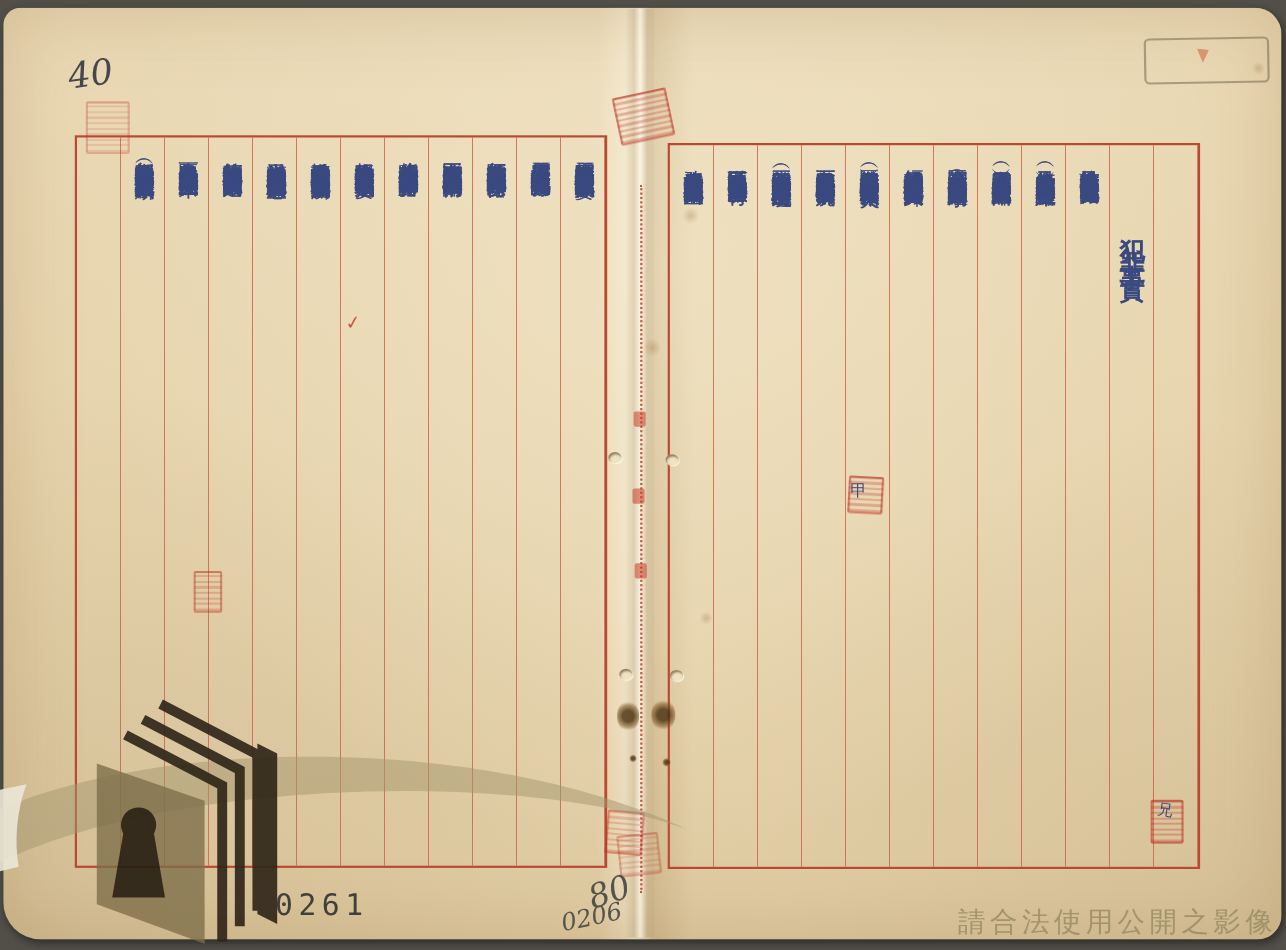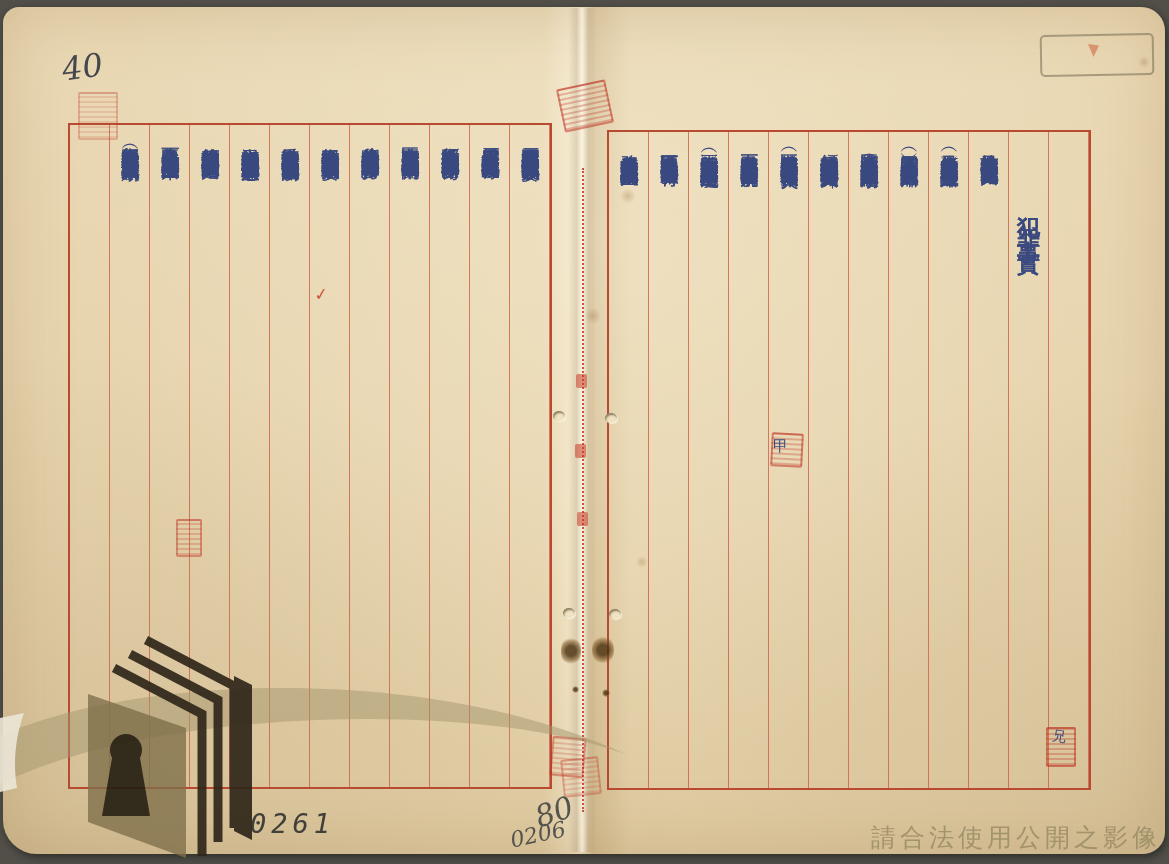--- a/index.html
+++ b/index.html
@@ -47,21 +47,21 @@
     filter:blur(.4px);border-radius:2px;}
   .stamp-box{position:absolute;left:1040px;top:34px;width:110px;height:38px;
     border:2px solid rgba(115,105,80,.55);border-radius:5px;transform:rotate(-1deg);}
   .stamp-box-mark{position:absolute;left:1088px;top:44px;width:11px;height:13px;
     background:rgba(205,95,60,.55);clip-path:polygon(50% 100%,0 0,100% 12%);}
   .ink-note{position:absolute;color:#3a4a80;}
   .red-note{position:absolute;color:rgba(200,60,40,.85);}
   
   .pencil{position:absolute;color:#54544f;font-style:italic;font-family:"DejaVu Serif",serif;}
   .printed-number{position:absolute;left:250px;top:808px;font-family:"DejaVu Sans Mono",monospace;
-    font-size:27px;letter-spacing:5px;color:#413f3a;font-style:italic;}
+    font-size:27px;letter-spacing:5px;color:#413f3a;}
   
   .wm-text{position:absolute;right:8px;bottom:10px;font-family:"DejaVu Serif",serif;
     font-size:25px;letter-spacing:4px;color:rgba(148,136,98,.78);text-align:right;}
   .wm-logo{position:absolute;left:0;top:618px;width:660px;height:246px;}
 </style>
 </head>
 <body>
 
 <div id="scene">
   <div class="paper"></div>

